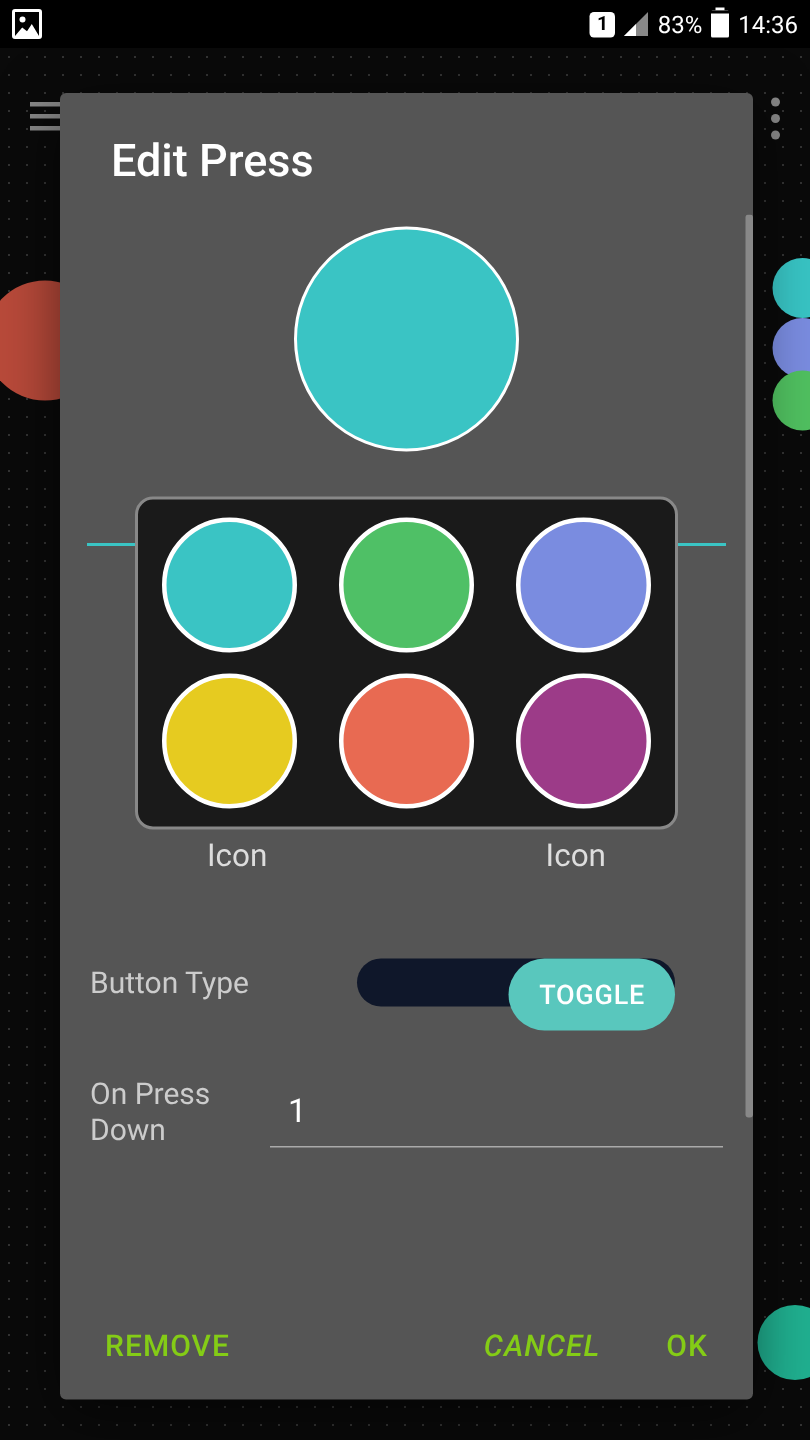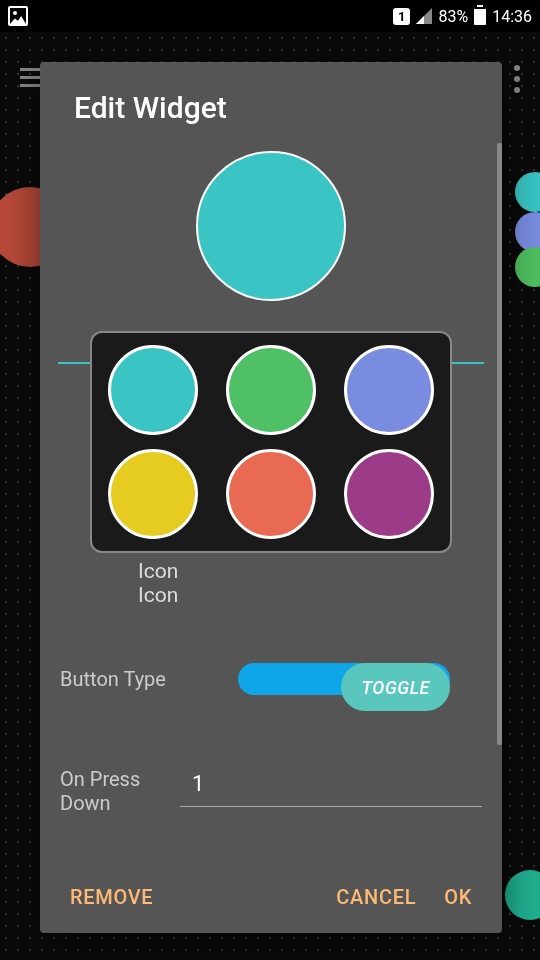--- a/index.html
+++ b/index.html
@@ -275,97 +275,96 @@
       border-radius: 50%;
       border: 3px solid #fff;
       justify-self: center;
     }
     .selector-labels {
       display: flex;
       justify-content: space-between;
       padding: 6px 80px 0;
       color: #ddd;
       font-size: 21px;
-      flex-direction: column;
     }
     .field-row {
       display: flex;
       align-items: center;
       margin-top: 42px;
       gap: 22px;
       padding: 0 2px;
       justify-content: flex-end;
     }
     .field-label {
       color: #ccc;
       font-size: 20px;
       width: 130px;
     }
     .pill-toggle {
       flex: 1;
       max-width: 212px;
       height: 32px;
-      background: #0ea5e9;
+      background: #0f172a;
       border-radius: 24px;
       position: relative;
       margin-left: auto;
       margin-right: 32px;
-      font-style: italic;
     }
     .pill-knob {
       position: absolute;
       right: 0;
       top: 0;
       height: 48px;
       padding: 0 20px;
       background: #59c7bd;
       border-radius: 24px;
       display: flex;
       align-items: center;
       color: #fff;
       font-size: 18px;
       font-weight: 500;
       letter-spacing: 0.5px;
     }
     .text-field-row {
       display: flex;
-      align-items: flex-start;
-      margin-top: 72px;
+      align-items: flex-end;
+      margin-top: 46px;
       gap: 12px;
       padding: 0 2px;
     }
     .text-input {
       flex: 1;
       border: none;
       border-bottom: 1px solid #aaa;
       background: transparent;
       color: #fff;
       font-size: 22px;
       padding: 4px 12px 10px;
       outline: none;
     }
     .dialog-footer {
       display: flex;
       padding: 20px 30px 24px;
       align-items: center;
     }
     .footer-btn {
-      color: #fdba74;
+      color: #84cc16;
       font-size: 20px;
       font-weight: 500;
       letter-spacing: 0.7px;
       background: none;
       border: none;
       cursor: pointer;
     }
     .footer-spacer {
       flex: 1;
     }
     .footer-btn.cancel {
-      margin-right: 28px;
+      margin-right: 44px;
+      font-style: italic;
     }
   </style>
 </head>
 <body>
 
 <div class="status-bar">
   <div class="status-left">
     <div class="picture-icon"></div>
   </div>
   <div class="status-right">
@@ -388,21 +387,21 @@
 <div class="hamburger">
     <span></span>
   </div>
 <div class="overflow">
   <span></span>
     <span></span>
     <span></span>
 </div>
 
 <div class="dialog">
-  <div class="dialog-title">Edit Widget</div>
+  <div class="dialog-title">Edit Press</div>
 
   <div class="dialog-body">
     <div class="scroll-indicator"></div>
 
     <div class="preview-area">
       <div class="preview-circle" style="background: rgb(58, 196, 196);"></div>
     </div>
 
     <div class="selector-section">
       <div class="selector-line"></div>

